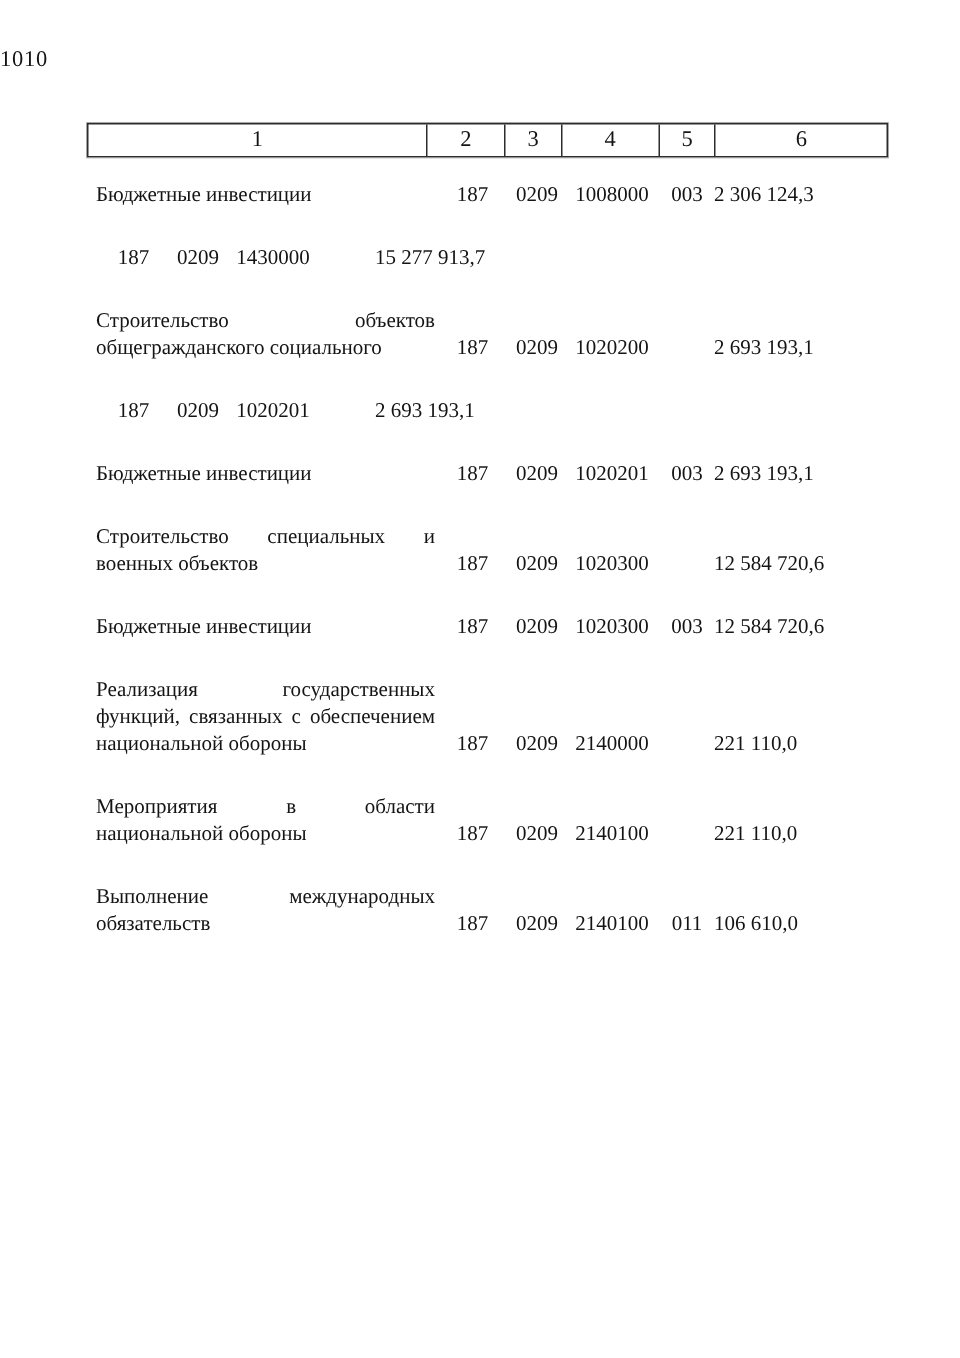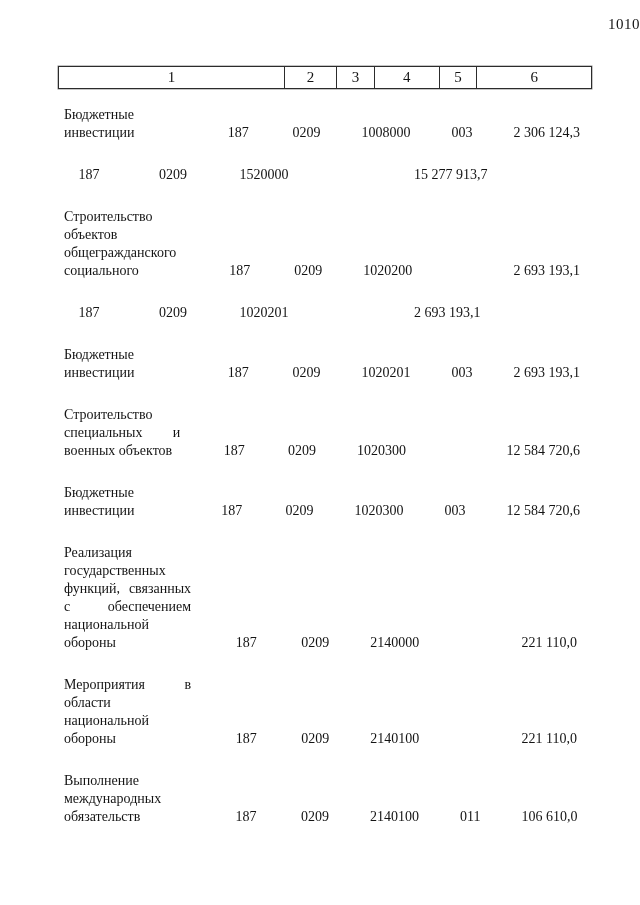--- a/index.html
+++ b/index.html
@@ -10,22 +10,22 @@
     color: #141414;
     font-family: "Liberation Serif", "DejaVu Serif", serif;
     overflow: hidden;
   }
   .page {
     position: relative;
     width: 640px;
     height: 905px;
   }
   .page-number {
-    padding-top: 16px;
-    text-align: right;
+    padding-top: 32px;
+    text-align: left;
     font-size: 15px;
     letter-spacing: 0.5px;
   }
   .header-table {
     display: flex;
     box-sizing: border-box;
     margin: 33px 0 0 58px;
     width: 534px;
     height: 23px;
     border: 1px solid #2c2c2c;
@@ -49,21 +49,20 @@
   .rows {
     margin: 17px 0 0 64px;
     width: 516px;
   }
   .trow {
     display: flex;
     align-items: flex-end;
     margin-bottom: 24px;
     font-size: 14px;
     line-height: 18px;
-    gap: 41px;
   }
   .trow:last-child { margin-bottom: 12px; }
   .c1 { width: 226px; text-align: justify; }
   .c2 { width: 50px;  text-align: center; }
   .c3 { width: 36px;  text-align: center; }
   .c4 { width: 64px;  text-align: center; }
   .c5 { width: 36px;  text-align: center; }
   .c6 { width: 104px; white-space: nowrap; }
 </style>
 </head>
@@ -88,21 +87,21 @@
       <div class="c2">187</div>
       <div class="c3">0209</div>
       <div class="c4">1008000</div>
       <div class="c5">003</div>
       <div class="c6">2 306 124,3</div>
     </div>
 
     <div class="trow">
       <div class="c2">187</div>
       <div class="c3">0209</div>
-      <div class="c4">1520000</div>
+      <div class="c4">1430000</div>
       <div class="c5"></div>
       <div class="c6">15 277 913,7</div>
     </div>
 
     <div class="trow">
       <div class="c1">Строительство объектов общегражданского социального</div>
       <div class="c2">187</div>
       <div class="c3">0209</div>
       <div class="c4">1020200</div>
       <div class="c5"></div>

